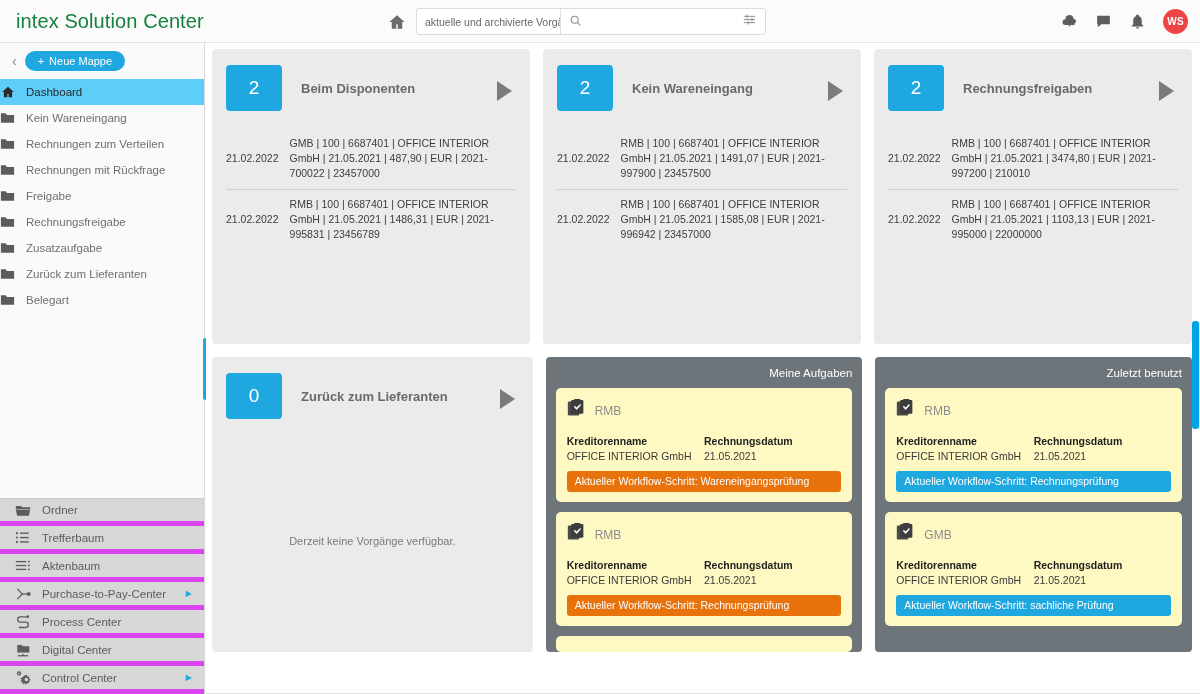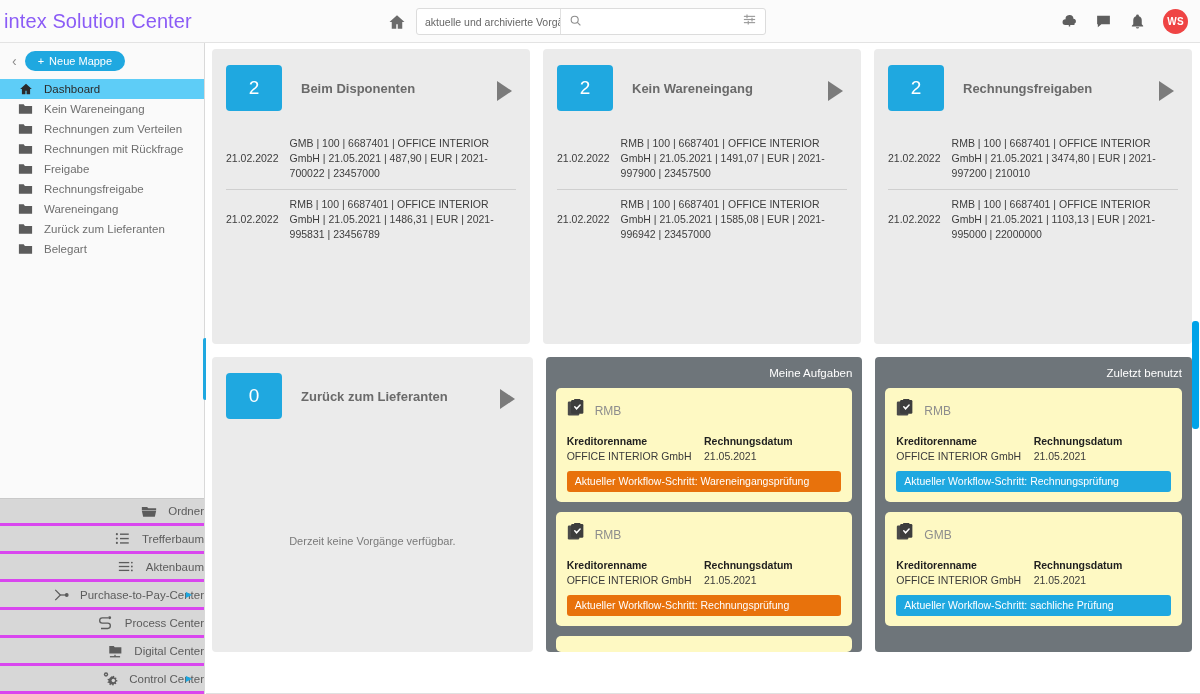--- a/index.html
+++ b/index.html
@@ -11,22 +11,22 @@
   }
 
   
   .header {
     position: absolute; top: 0; left: 0; width: 1200px; height: 43px;
     background: #fbfbfb;
     border-bottom: 1px solid #e3e3e3;
     display: flex; align-items: center;
   }
   .brand {
-    color: #8b5cf6; font-size: 20px; letter-spacing: .1px;
-    padding-left: 4px; white-space: nowrap;
+    color: #15803d; font-size: 20px; letter-spacing: .1px;
+    padding-left: 16px; white-space: nowrap;
   }
   .header-center {
     position: absolute; left: 388px; top: 0; height: 43px;
     display: flex; align-items: center; gap: 10px;
   }
   .home-icon { width: 18px; height: 18px; display: block; }
   .searchbar {
     display: flex; align-items: center;
     width: 350px; height: 27px;
     background: #fff; border: 1px solid #dcdcdc; border-radius: 3px;
@@ -60,33 +60,33 @@
     background: #fafafa; border-right: 1px solid #d9d9d9;
   }
   .sb-top { height: 36px; display: flex; align-items: center; gap: 8px; padding-left: 12px; }
   .collapse-chevron { color: #8a8a8a; font-size: 14px; line-height: 1; }
   .new-folder-btn {
     background: #1fa8e0; color: #fff; border-radius: 12px;
     height: 20px; padding: 0 13px; font-size: 11px;
     display: inline-flex; align-items: center; gap: 5px;
   }
   .sb-item {
-    height: 20px; display: flex; align-items: center; gap: 11px;
-    padding-left: 18px; font-size: 11.5px; color: #6f6f6f;
+    height: 26px; display: flex; align-items: center; gap: 11px;
+    padding-left: 0; font-size: 11.5px; color: #6f6f6f;
   }
   .sb-item.active { background: #5ecdf7; color: #2a2a2a; }
   .sb-item .ic { width: 15px; display: flex; align-items: center; justify-content: center; }
   .sb-bottom {
     position: absolute; bottom: 0; left: 0; width: 204px;
     background: #d7d7d7;
   }
   .sb-b-item {
     height: 28px; display: flex; align-items: center; gap: 11px;
     padding-left: 14px; font-size: 11.5px; color: #5c5c5c;
-    border-bottom: 3px solid #d946ef; position: relative; justify-content: flex-end;
+    border-bottom: 5px solid #d946ef; position: relative;
   }
   .sb-b-item:first-child { border-top: 1px solid #c9c9c9; }
   .sb-b-item .ic { width: 17px; display: flex; align-items: center; justify-content: center; }
   .sb-arrow {
     position: absolute; right: 12px; color: #1fa8e0; font-size: 8px;
   }
   .sb-scroll {
     position: absolute; left: 203px; top: 295px; width: 4px; height: 62px;
     background: #1fa8e0; border-radius: 2px;
   }
@@ -277,21 +277,21 @@
           </svg>
         </span>
         <span>Rechnungsfreigabe</span>
       </div>
       <div class="sb-item">
         <span class="ic">
           <svg width="15" height="12" viewBox="0 0 24 20" fill="#5c5c5c">
             <path d="M1 2h8l2 3h12v13H1z"></path>
           </svg>
         </span>
-        <span>Wareneingang</span>
+        <span>Zusatzaufgabe</span>
       </div>
       <div class="sb-item">
         <span class="ic">
           <svg width="15" height="12" viewBox="0 0 24 20" fill="#5c5c5c">
             <path d="M1 2h8l2 3h12v13H1z"></path>
           </svg>
         </span>
         <span>Zurück zum Lieferanten</span>
       </div>
       <div class="sb-item">

